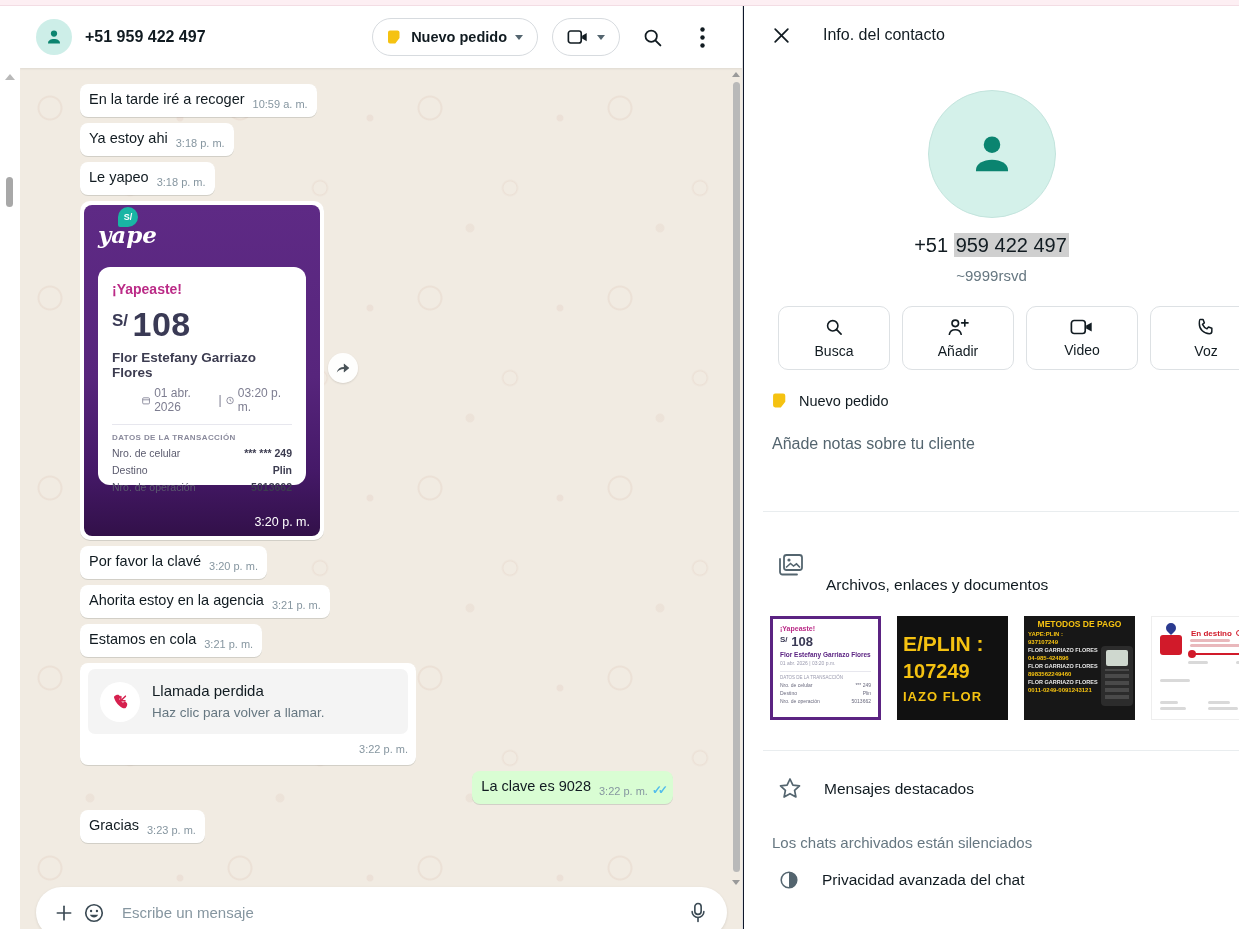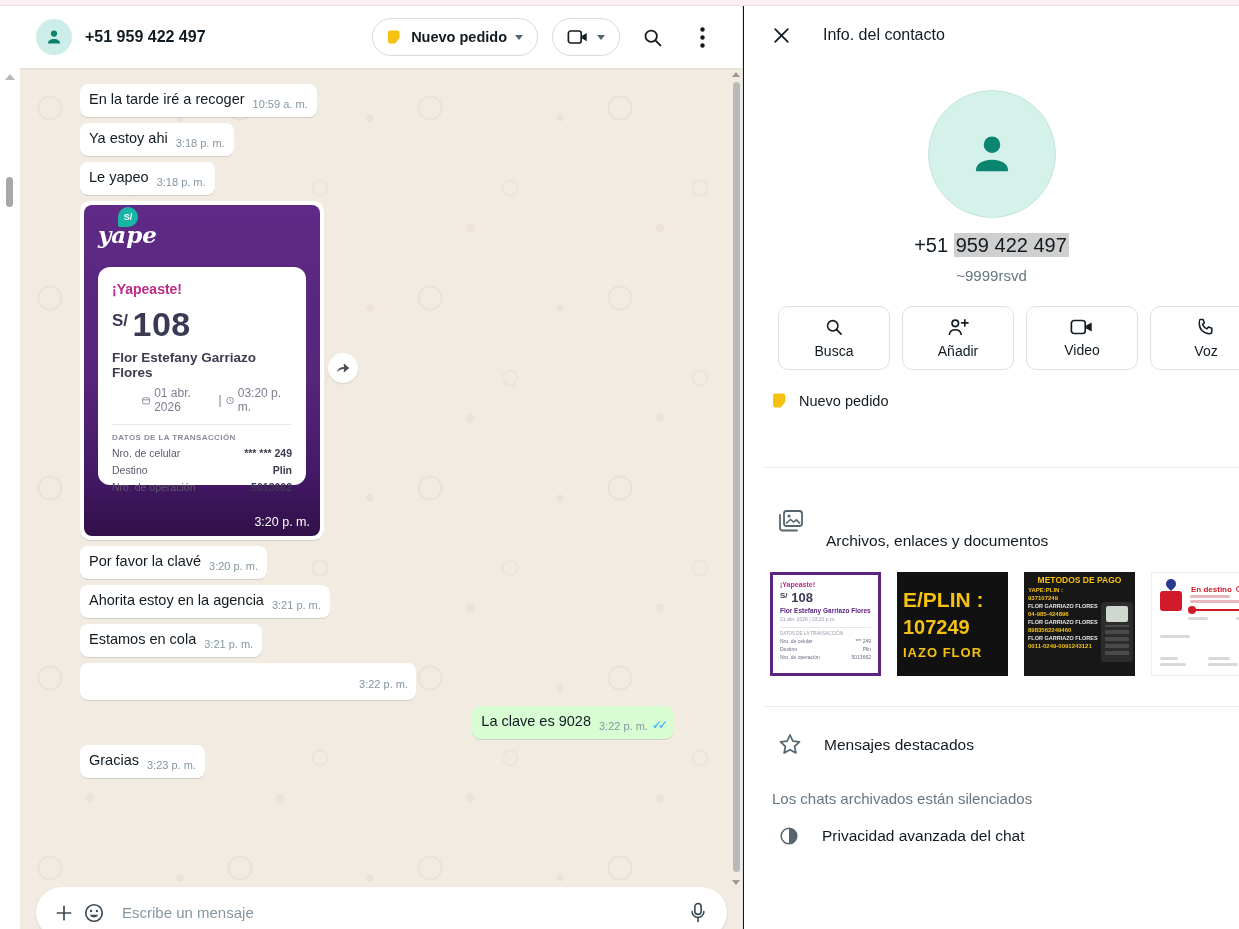--- a/index.html
+++ b/index.html
@@ -262,20 +262,33 @@
         </div>
       <div class="mrow">
           <div class="msg"><span>Ahorita estoy en la agencia</span><span class="mtime">3:21 p. m.</span></div>
         </div>
       <div class="mrow">
           <div class="msg"><span>Estamos en cola</span><span class="mtime">3:21 p. m.</span></div>
         </div>
 
       <div class="mrow">
         <div class="msg call-msg">
+          <div class="call-box">
+            <div class="call-ico">
+              <svg width="20" height="20" viewBox="0 0 24 24">
+                  <path d="M4.2 4.6c2.7-2.7 6.2-2.9 7.4-1.7l1.9 1.9c.6.6.5 1.6-.2 2.3l-1.4 1.4c2 2.6 3.1 3.7 5.7 5.7l1.4-1.4c.7-.7 1.7-.8 2.3-.2l1.9 1.9c1.2 1.2 1 4.7-1.7 7.4-.9.9-4.9 1.4-10.3-4-5.4-5.4-7.9-12.4-7-13.3z" fill="#d6204e" transform="scale(0.8) translate(2,2)"></path>
+                  <path d="M13 5.5v5h5" fill="none" stroke="#d6204e" stroke-width="1.8" stroke-linecap="round"></path>
+                  <path d="M18.5 5L13 10.5" stroke="#d6204e" stroke-width="1.8" stroke-linecap="round"></path>
+                </svg>
+            </div>
+            <div>
+              <div class="call-title">Llamada perdida</div>
+              <div class="call-sub">Haz clic para volver a llamar.</div>
+            </div>
+          </div>
           <div class="call-time">3:22 p. m.</div>
         </div>
       </div>
 
       <div class="mrow out">
           <div class="msg green"><span>La clave es 9028</span><span class="mtime">3:22 p. m.</span><span class="ticks">✓✓</span></div>
         </div>
 
       <div class="mrow">
           <div class="msg"><span>Gracias</span><span class="mtime">3:23 p. m.</span></div>
@@ -367,20 +380,21 @@
       </div>
     </div>
 
     <div class="np-row">
       <svg width="17" height="17" viewBox="0 0 16 16">
           <path d="M3 1.5h7.5a2 2 0 0 1 2 2v5.6L8.3 14.5H3a2 2 0 0 1-2-2v-9a2 2 0 0 1 2-2z" fill="#f5c211"></path>
         </svg>
       <span class="nplbl">Nuevo pedido</span>
     </div>
 
+    <div class="notes">Añade notas sobre tu cliente</div>
 
     <div class="divider d1"></div>
 
     <div class="media-row">
       <svg width="26" height="24" viewBox="0 0 26 24">
           <path d="M2 6v13a2.5 2.5 0 0 0 2.5 2.5H19" fill="none" stroke="#54656f" stroke-width="1.8" stroke-linecap="round"></path>
           <rect x="6" y="2" width="18" height="15" rx="2.5" fill="none" stroke="#54656f" stroke-width="1.8"></rect>
           <circle cx="11" cy="7" r="1.6" fill="#54656f"></circle>
           <path d="M8 14.5l4.5-4 3 2.6 3-2.2 3.5 3.6" fill="none" stroke="#54656f" stroke-width="1.6"></path>
         </svg>

